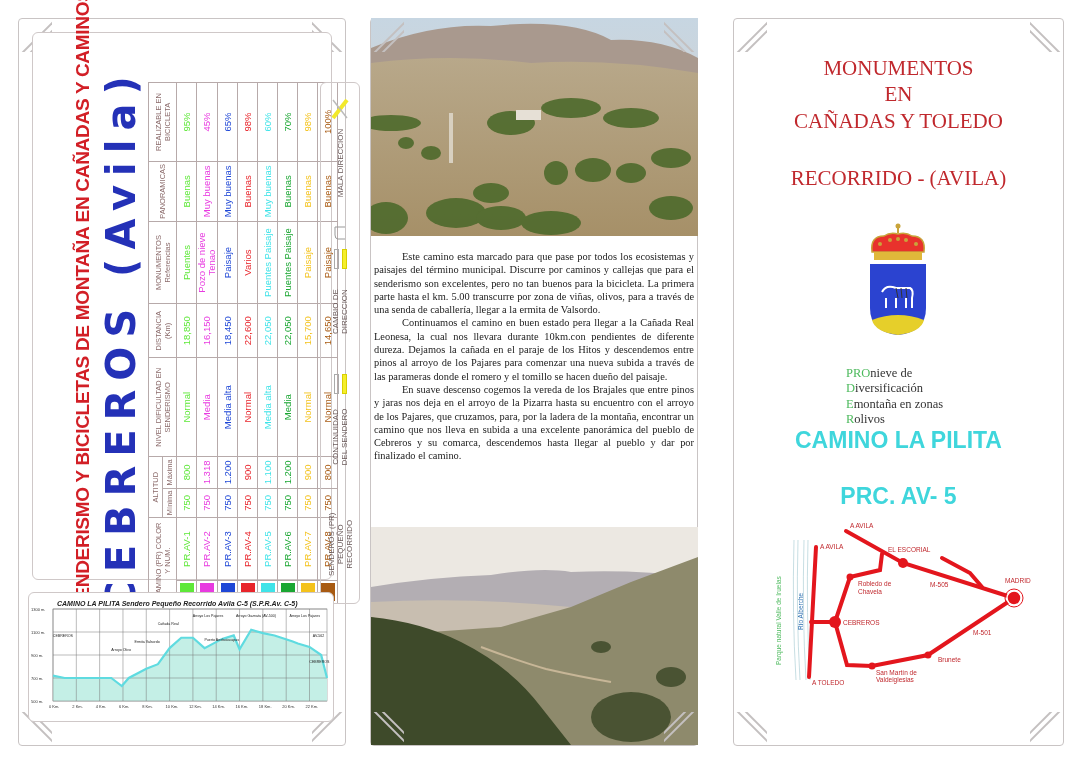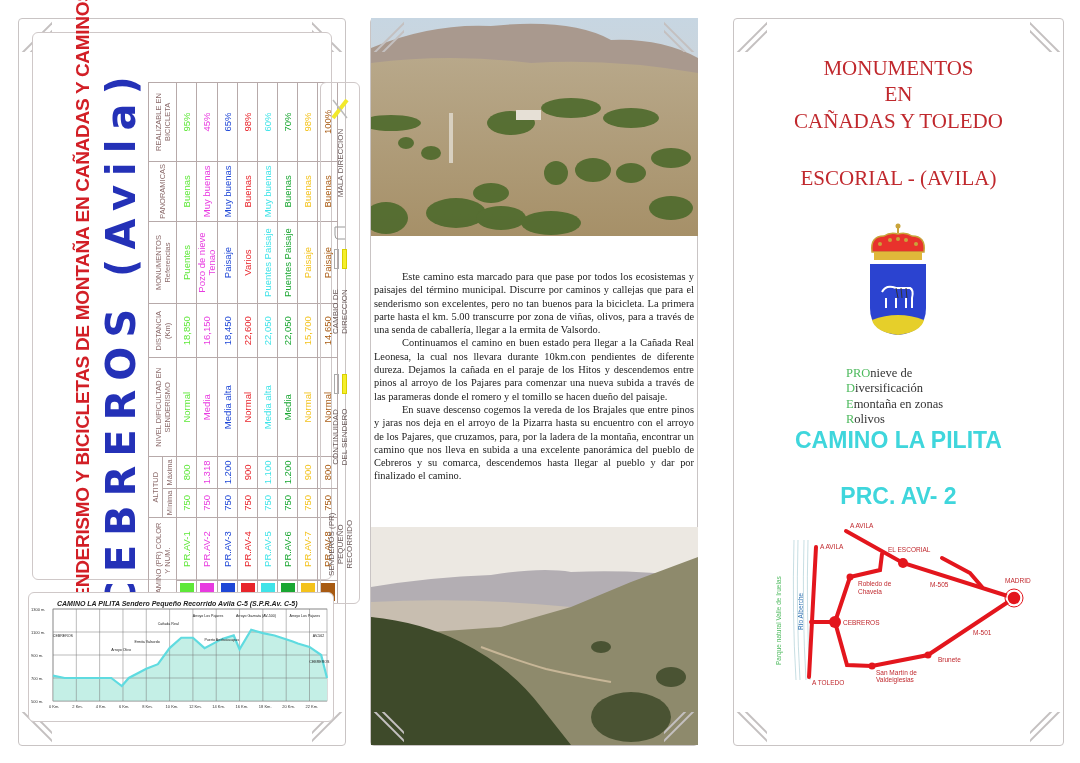--- a/index.html
+++ b/index.html
@@ -35,21 +35,21 @@
   .mark i.y { background: #f5ee2a; border-color: #d8d000; }
 
   #profile-card { position: absolute; left: 28px; top: 592px; width: 306px; height: 130px; border: 1.5px solid #cfc8c8; border-radius: 6px; background: #fff; }
   #profile-svg { position: absolute; left: 0; top: 0; }
 
   
   #mid-frame { left: 370px; top: 18px; width: 328px; height: 728px; }
   .photo { position: absolute; overflow: hidden; }
   #photo-top { left: 371px; top: 18px; width: 327px; height: 218px; }
   #photo-bottom { left: 371px; top: 527px; width: 327px; height: 218px; }
-  #mid-text { position: absolute; left: 374px; top: 250px; width: 320px; font-family: "Liberation Serif", serif; font-size: 10.4px; line-height: 13.3px; color: #222; text-align: justify; margin-top: 20px; }
+  #mid-text { position: absolute; left: 374px; top: 250px; width: 320px; font-family: "Liberation Serif", serif; font-size: 10.4px; line-height: 13.3px; color: #222; text-align: justify; }
   #mid-text p { text-indent: 28px; }
 
   
   #right-frame { left: 733px; top: 18px; width: 331px; height: 728px; }
   .cover-title { position: absolute; left: 733px; width: 331px; text-align: center; font-family: "Liberation Serif", serif; color: #c0282d; font-size: 21px; line-height: 24px; }
   #shield { position: absolute; left: 866px; top: 222px; width: 64px; height: 118px; }
   #proder { position: absolute; left: 846px; top: 366px; font-family: "Liberation Serif", serif; font-size: 12.5px; line-height: 15.3px; color: #333; }
   #proder .g { color: #4dba5d; }
   .pilita { position: absolute; left: 733px; width: 331px; text-align: center; color: #3fd6dc; font-weight: bold; font-size: 23px; line-height: 28px; }
   #map { position: absolute; left: 770px; top: 515px; width: 275px; height: 185px; }
@@ -344,21 +344,21 @@
 
 <div class="panel frame" id="right-frame"></div>
 <div class="corner" style="left:733px;top:18px"></div>
 <div class="corner tr" style="left:1030px;top:18px"></div>
 <div class="corner bl" style="left:733px;top:712px"></div>
 <div class="corner br" style="left:1030px;top:712px"></div>
 
 <div class="cover-title" style="top:56px">MONUMENTOS</div>
 <div class="cover-title" style="top:82px">EN</div>
 <div class="cover-title" style="top:109px">CAÑADAS Y TOLEDO</div>
-<div class="cover-title" style="top:166px">ESCORIAL - (AVILA)</div>
+<div class="cover-title" style="top:166px">RECORRIDO - (AVILA)</div>
 
 <svg id="shield" viewBox="0 0 64 118">
   <circle cx="32" cy="4" r="2.5" fill="#c9a43a"></circle>
   <rect x="31" y="5" width="2" height="6" fill="#c9a43a"></rect>
   <path d="M6 30 Q4 14 18 14 Q24 10 32 12 Q40 10 46 14 Q60 14 58 30 Z" fill="#e8322c" stroke="#c9a43a" stroke-width="1.5"></path>
   <rect x="8" y="30" width="48" height="8" fill="#e0b83a"></rect>
   <g fill="#c9a43a">
       <circle cx="14" cy="22" r="2"></circle>
       <circle cx="24" cy="18" r="2"></circle>
       <circle cx="32" cy="17" r="2"></circle>
@@ -378,21 +378,21 @@
 </svg>
 
 <div id="proder">
   <div><span class="g">PRO</span><span>nieve de</span></div>
   <div><span class="g">D</span><span>iversificación</span></div>
   <div><span class="g">E</span><span>montaña en zonas</span></div>
   <div><span class="g">R</span><span>olivos</span></div>
 </div>
 
 <div class="pilita" style="top:426px">CAMINO LA PILITA</div>
-<div class="pilita" style="top:482px">PRC. AV- 2</div>
+<div class="pilita" style="top:482px">PRC. AV- 5</div>
 
 <svg id="map" viewBox="0 0 275 185">
   <g font-family="Liberation Sans, sans-serif" font-size="6.5" fill="#c0282d">
     <text x="80" y="13">A AVILA</text>
     <text x="50" y="34">A AVILA</text>
     <text x="118" y="37">EL ESCORIAL</text>
     <text x="235" y="68">MADRID</text>
     <text x="88" y="71">Robledo de</text>
     <text x="88" y="79">Chavela</text>
     <text x="160" y="72">M-505</text>

